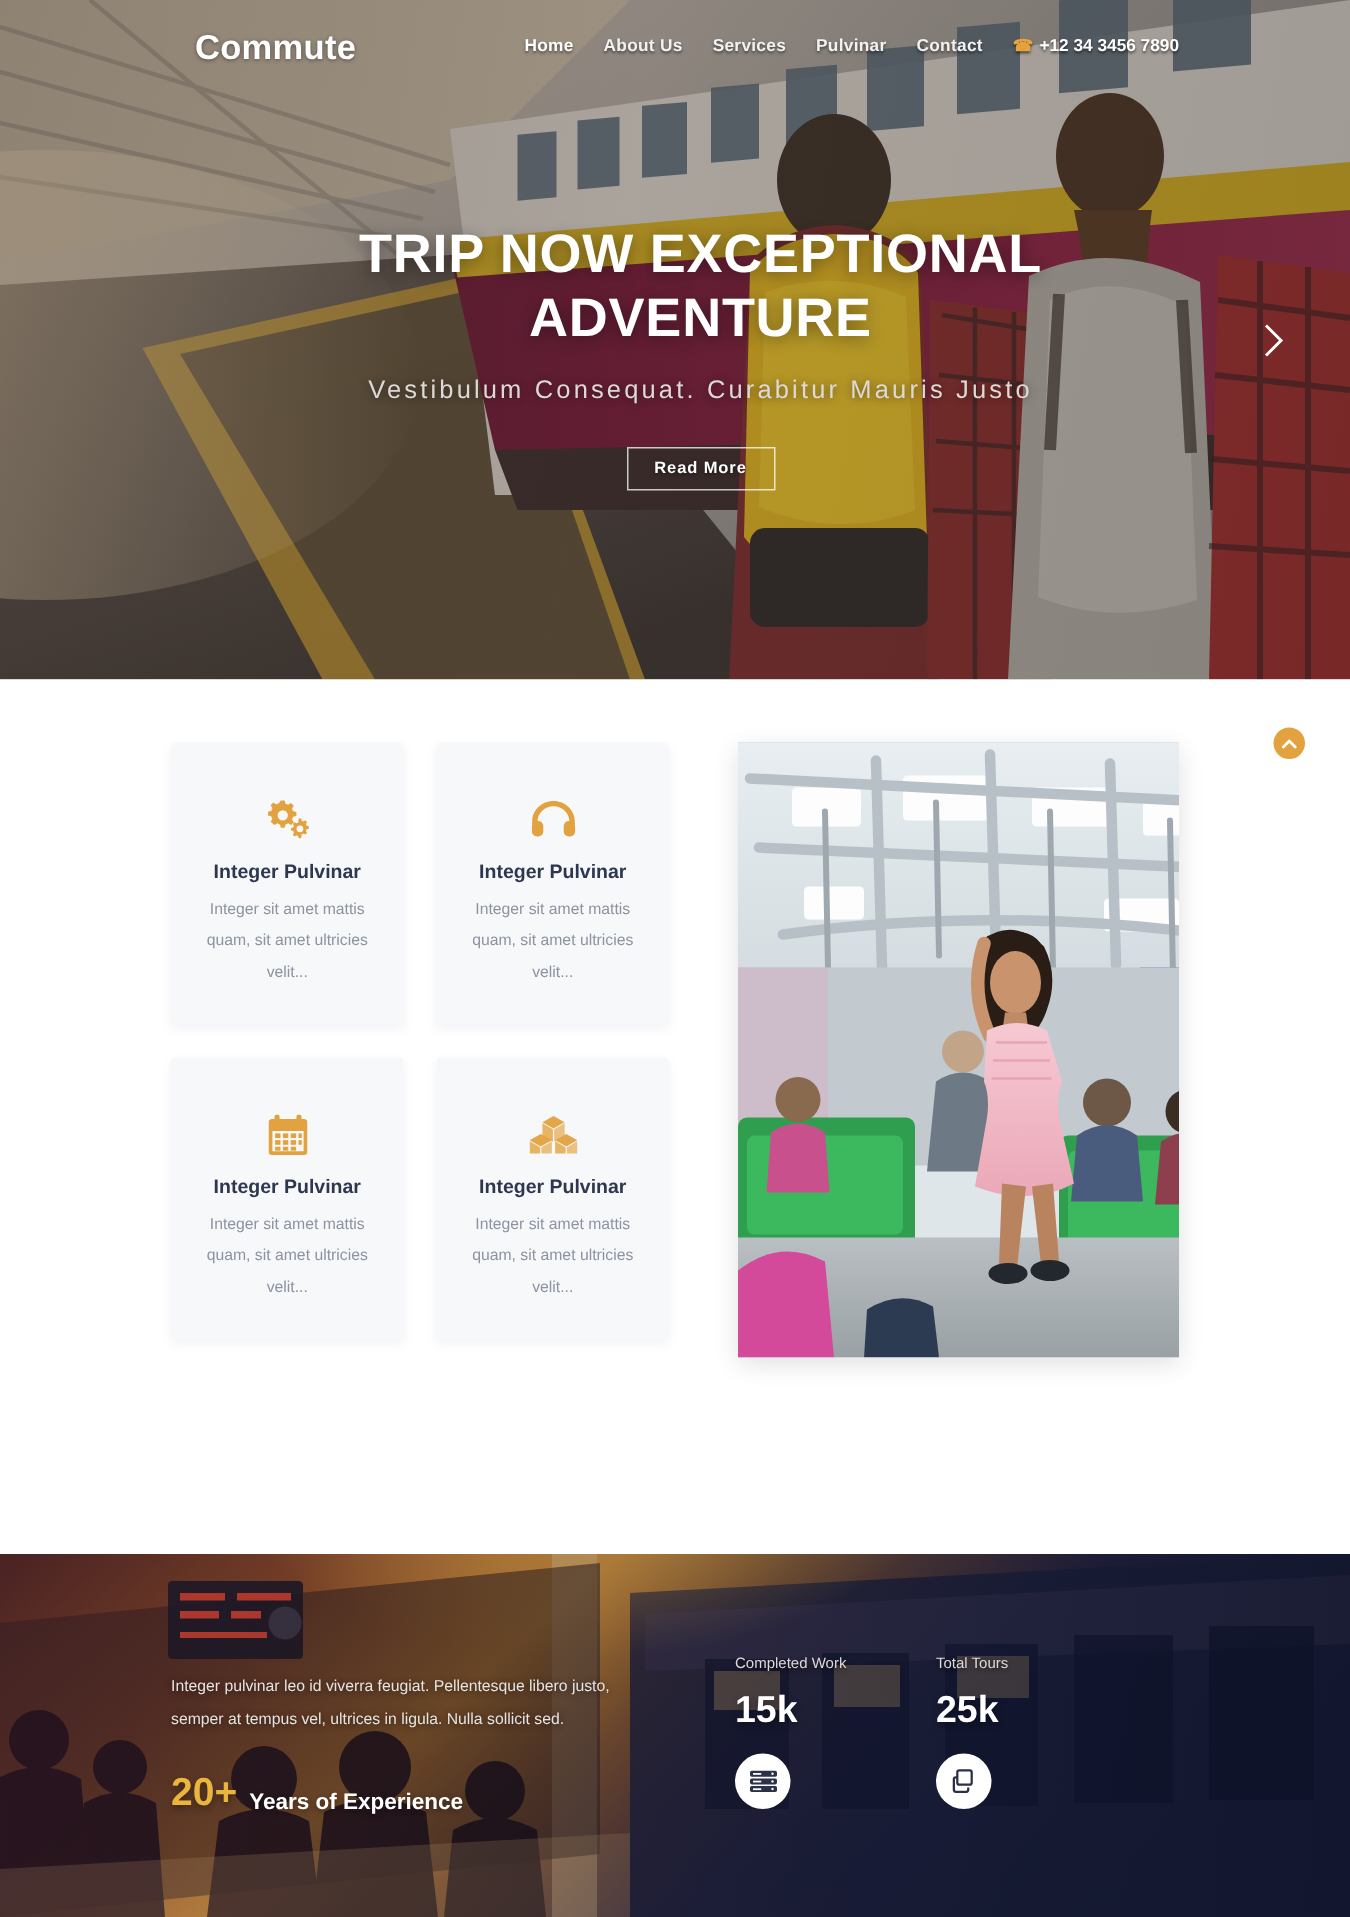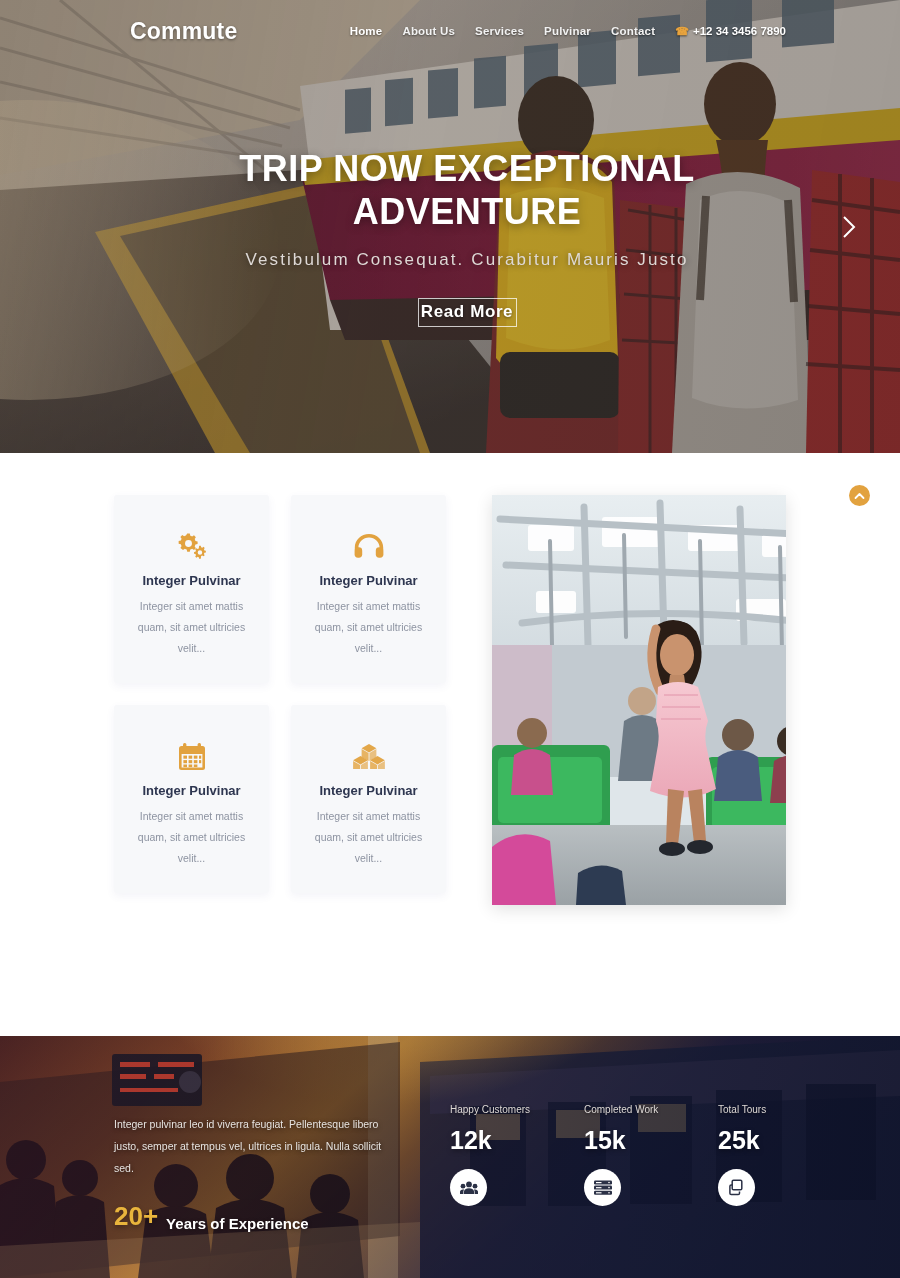--- a/index.html
+++ b/index.html
@@ -113,21 +113,21 @@
   .hero-btn {
     margin-top: 28px;
     display: inline-flex;
     align-items: center;
     justify-content: center;
     width: 99px;
     height: 29px;
     border: 1px solid rgba(255,255,255,0.75);
     background: transparent;
     color: #ffffff;
-    font-size: 17px;
+    font-size: 11px;
     font-weight: bold;
     letter-spacing: 0.6px;
     cursor: pointer;
     font-family: inherit;
     text-shadow: 0 1px 3px rgba(0,0,0,0.5);
   }
   .slider-next {
     position: absolute;
     right: 36px;
     top: 50%;
@@ -702,34 +702,20 @@
     <div class="stats-left">
       <p class="stats-para">Integer pulvinar leo id viverra feugiat. Pellentesque libero justo, semper at tempus vel, ultrices in ligula. Nulla sollicit sed.</p>
       <div class="stats-exp">
         <span class="exp-num">20+</span>
         <span class="exp-label">Years of Experience</span>
       </div>
     </div>
 
     <div class="counters">
 
-      <div class="counter">
-        <div class="counter-label">Happy Customers</div>
-        <div class="counter-value">12k</div>
-        <div class="counter-badge">
-          <svg width="18" height="14" viewBox="0 0 18 14" fill="currentColor">
-            <circle cx="9" cy="3.4" r="2.9"></circle>
-            <circle cx="3" cy="5.2" r="2.4"></circle>
-            <circle cx="15" cy="5.2" r="2.4"></circle>
-            <path d="M9 7.2c-3 0-5 1.6-5 3.4V13h10v-2.4c0-1.8-2-3.4-5-3.4z"></path>
-            <path d="M3 8.4c-1.8 0-3 1.1-3 2.3V13h3.4v-2.4c0-.8.3-1.5.8-2.1A4 4 0 0 0 3 8.4z"></path>
-            <path d="M15 8.4c-.4 0-.8.03-1.2.1.5.6.8 1.3.8 2.1V13H18v-2.3c0-1.2-1.2-2.3-3-2.3z"></path>
-          </svg>
-        </div>
-      </div>
 
       <div class="counter">
         <div class="counter-label">Completed Work</div>
         <div class="counter-value">15k</div>
         <div class="counter-badge">
           <svg width="18" height="15" viewBox="0 0 18 15" fill="currentColor">
             <rect x="0" y="0.5" width="18" height="4" rx="1.2"></rect>
             <rect x="0" y="5.6" width="18" height="4" rx="1.2"></rect>
             <rect x="0" y="10.7" width="18" height="4" rx="1.2"></rect>
             <g fill="#ffffff">

